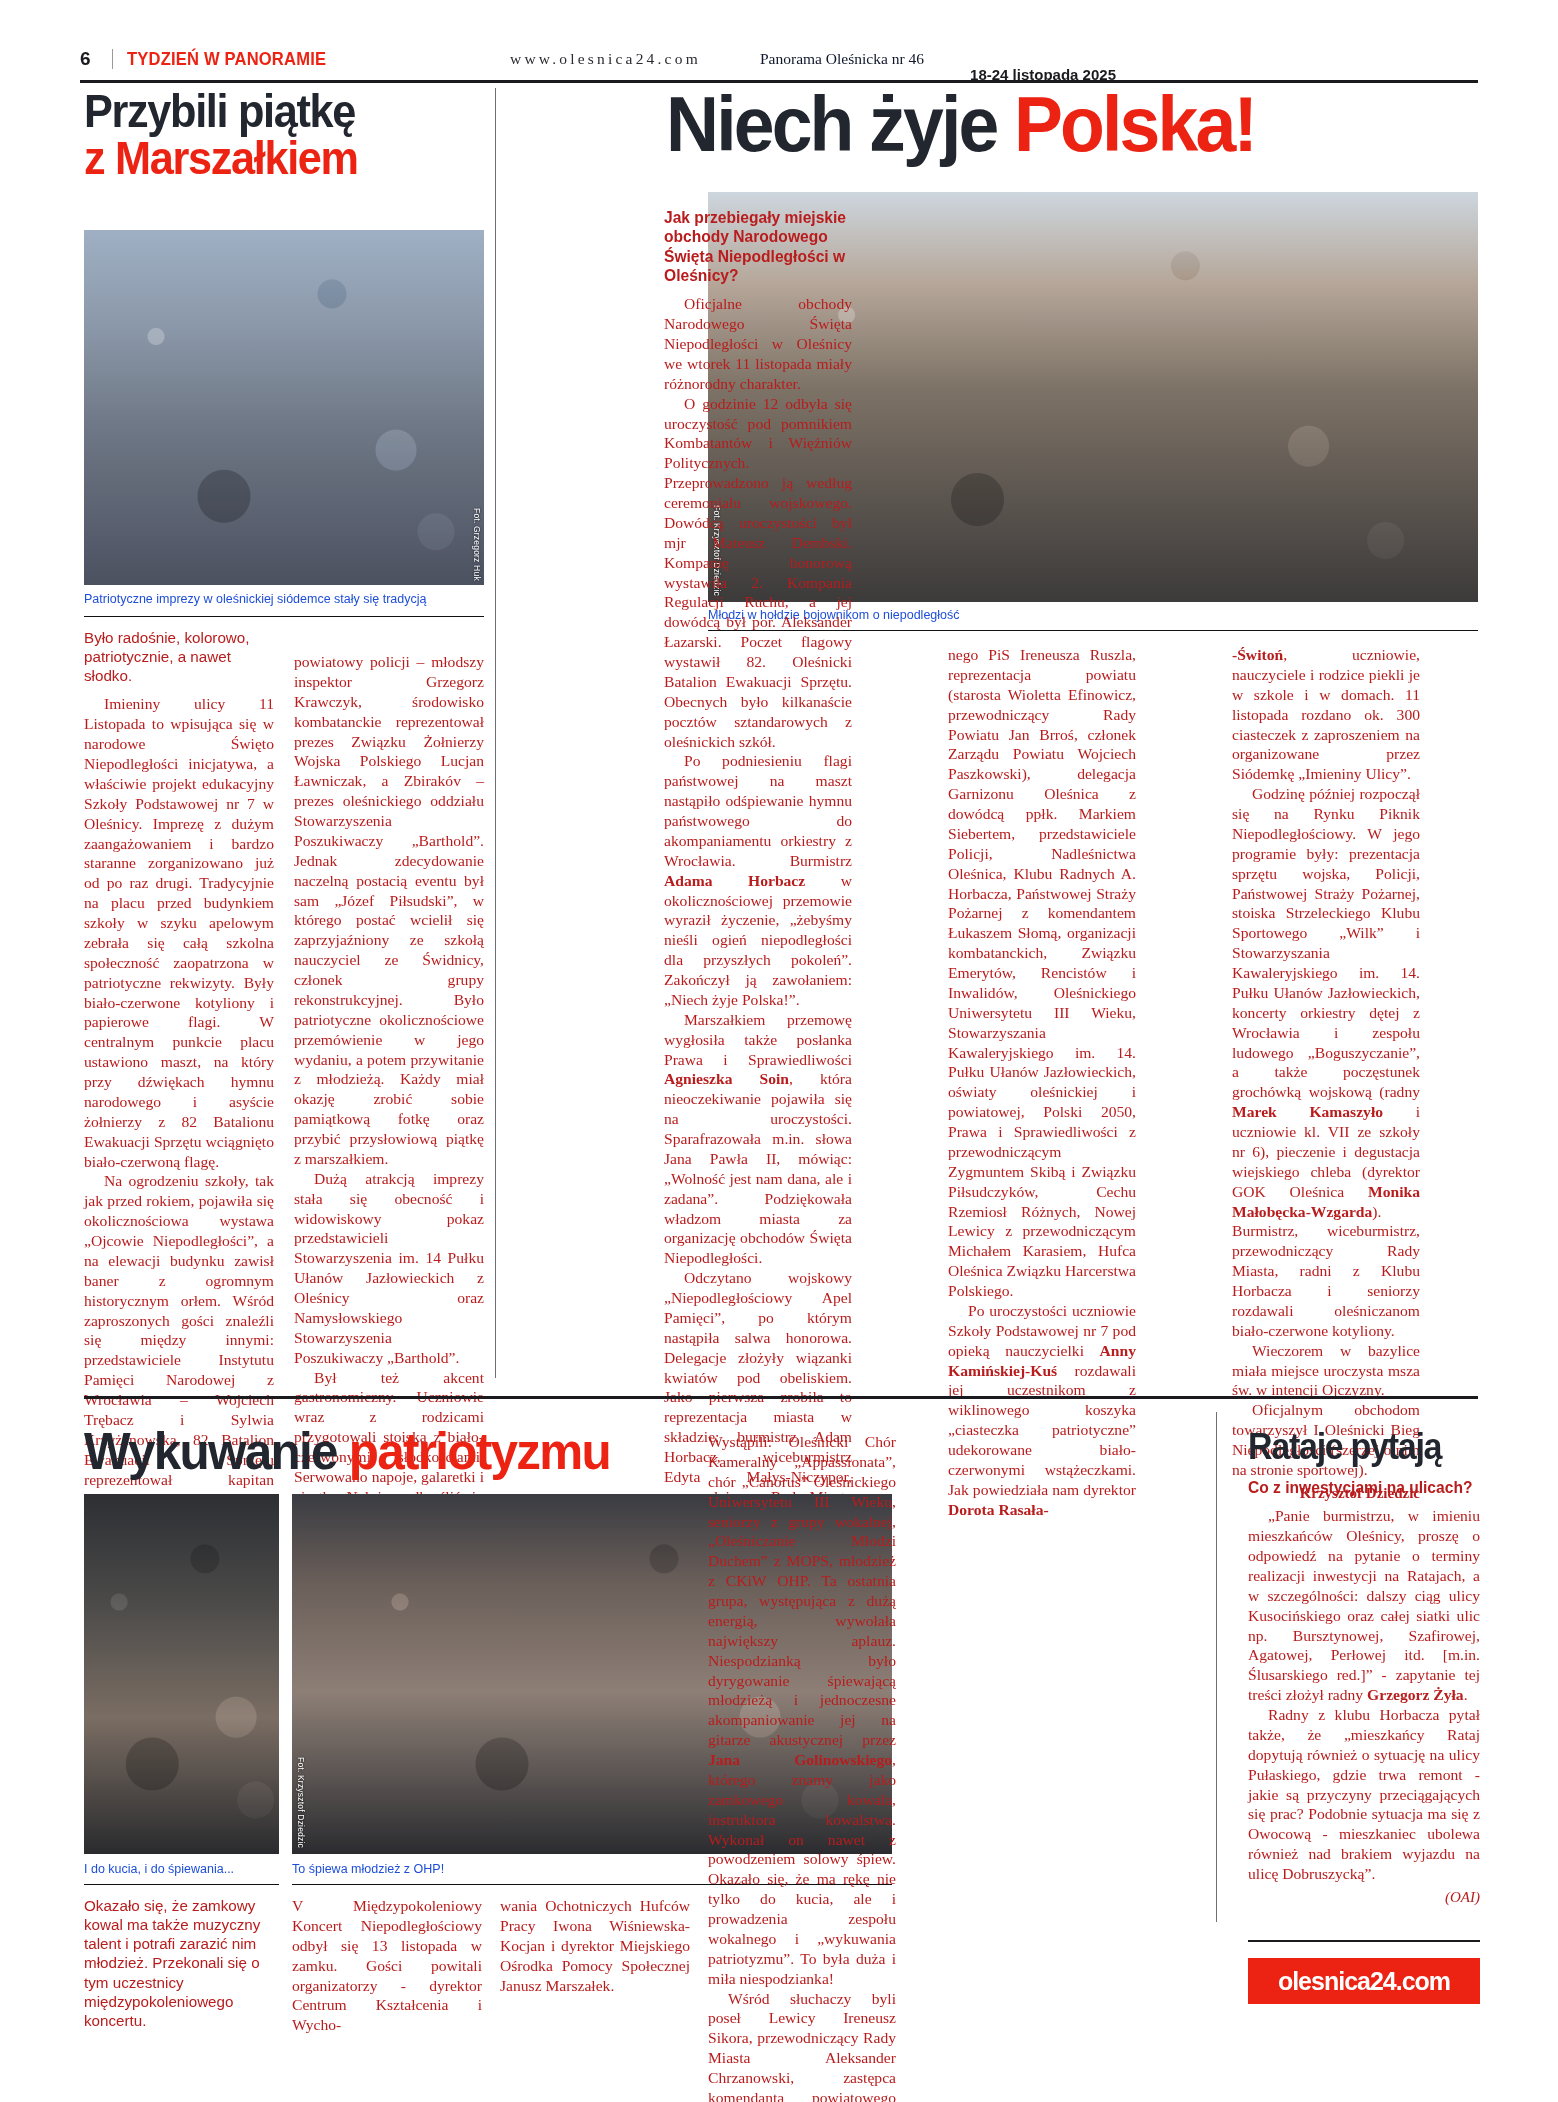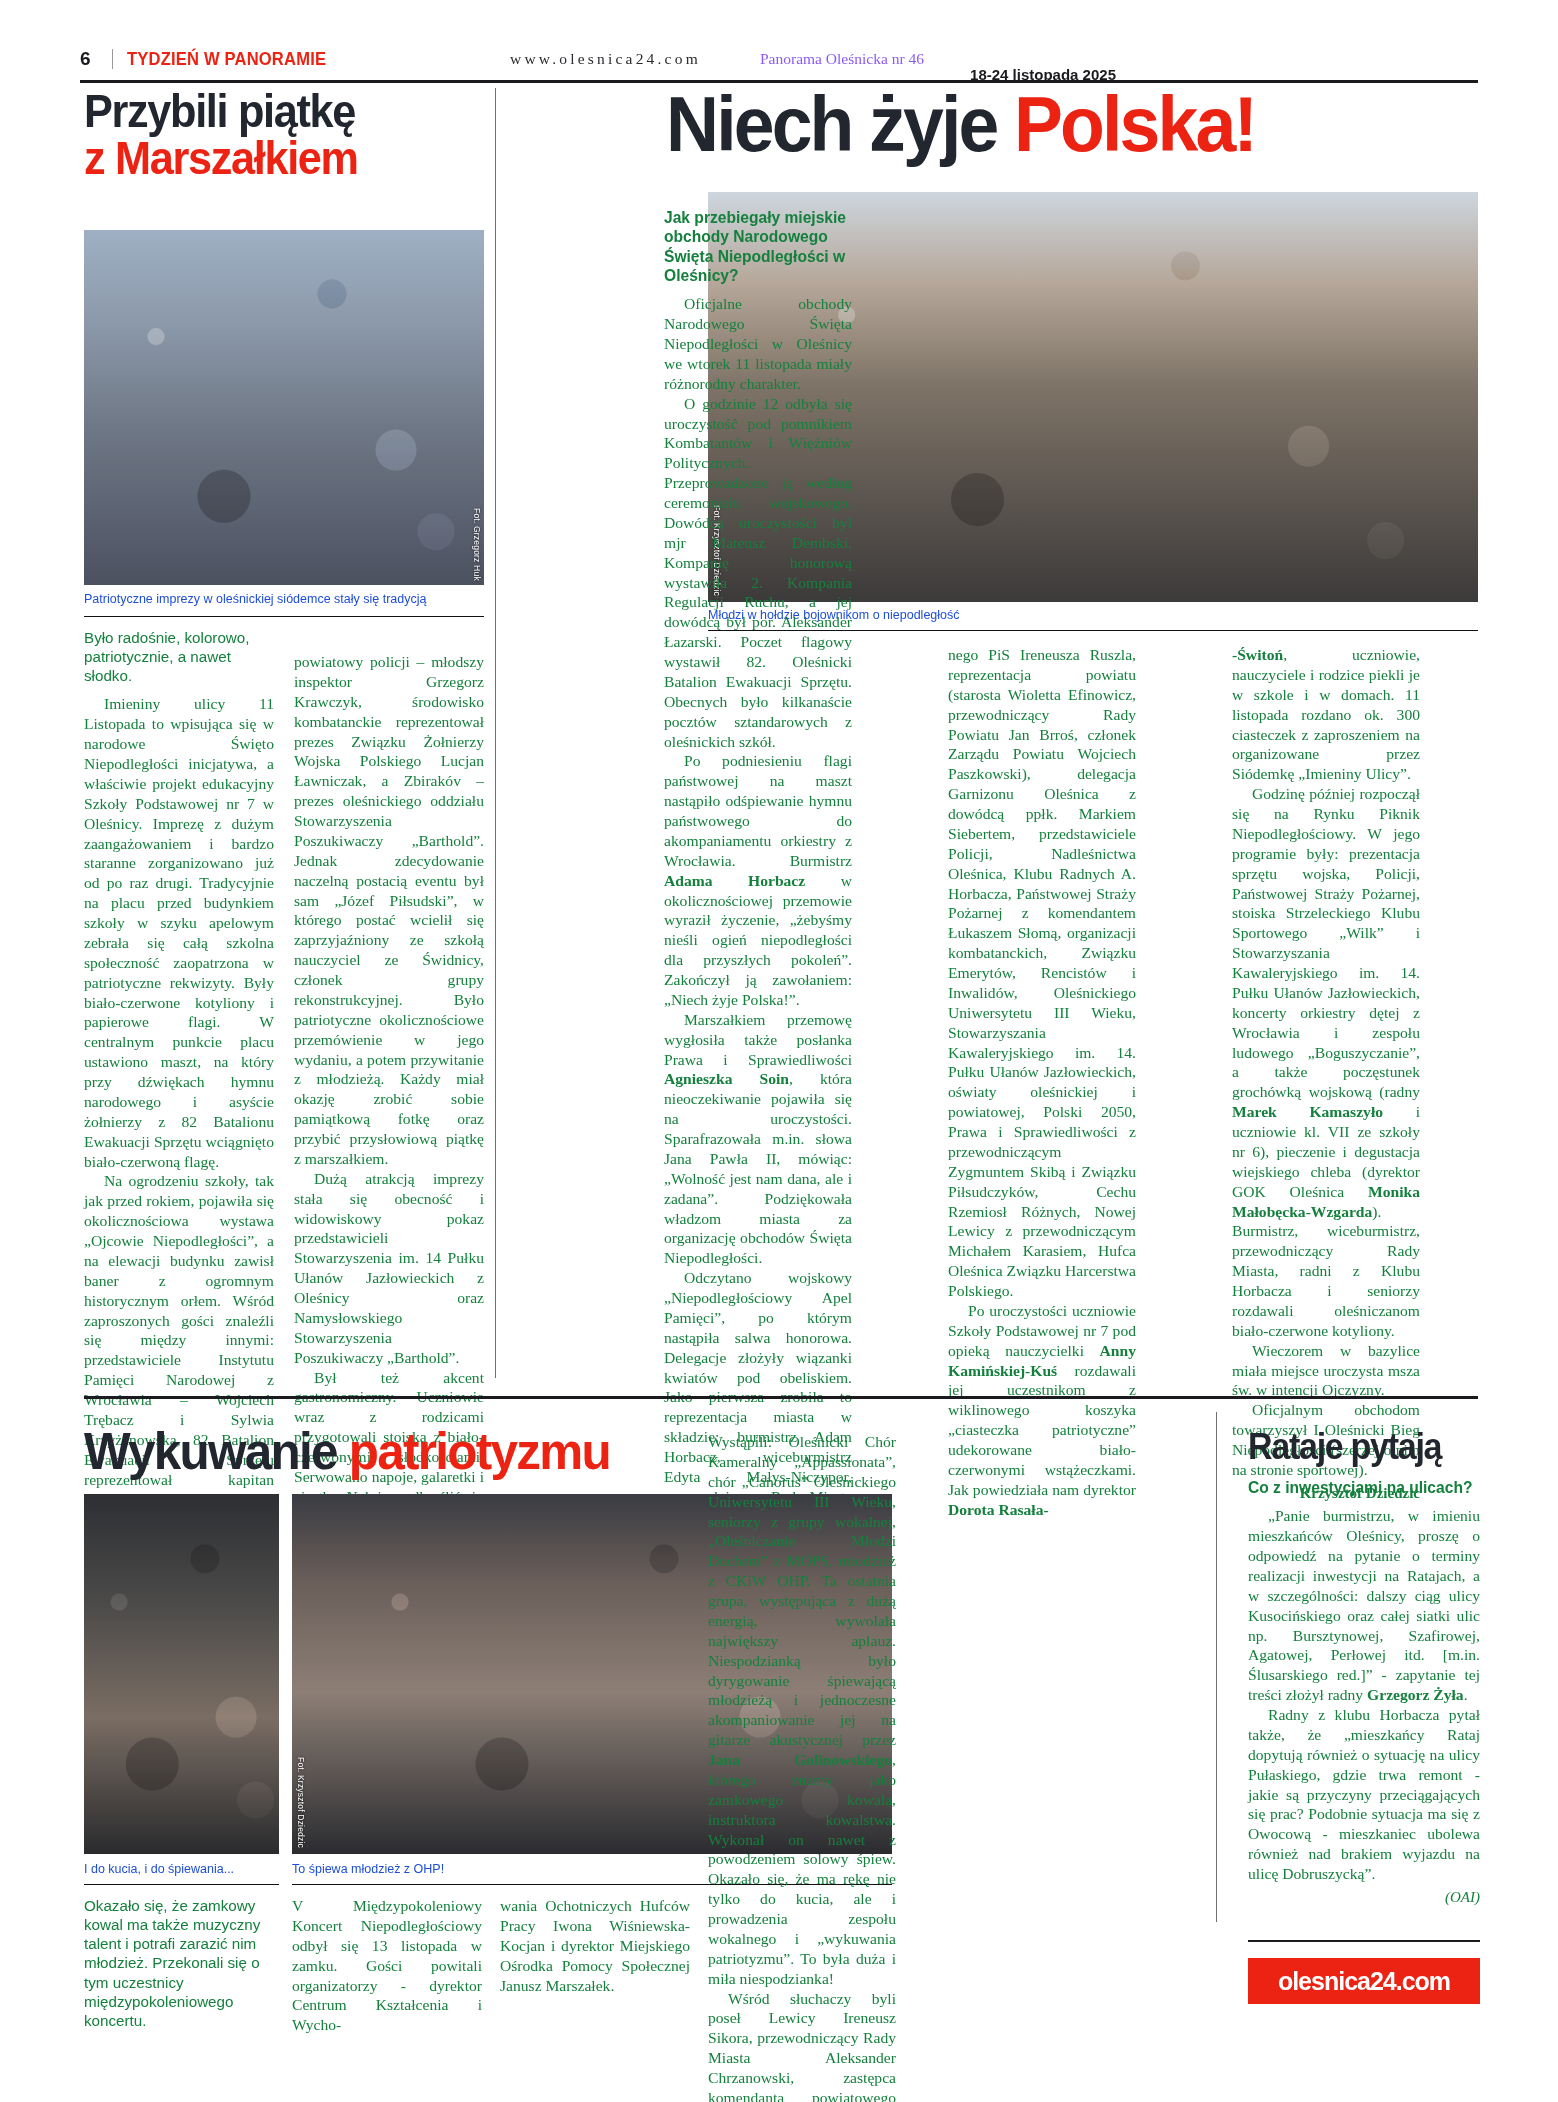--- a/index.html
+++ b/index.html
@@ -31,21 +31,21 @@
     color:#ec2313; white-space:nowrap;
     transform:scaleX(0.92); transform-origin:left center;
   }
   .mh-url {
     font-family:"Liberation Serif", serif;
     font-size:15.5px; letter-spacing:3.2px; color:#2b2b30;
     position:absolute; left:430px; top:6px; white-space:nowrap;
   }
   .mh-paper {
     font-family:"Liberation Serif", serif;
-    font-size:15.5px; color:#8b5cf6;
+    font-size:15.5px; color:#0f172a;
     position:absolute; left:680px; top:6px; white-space:nowrap;
   }
   .mh-date {
     font-family:"Liberation Sans", sans-serif;
     font-weight:bold; font-size:15px; color:#1b1b1f;
     position:absolute; right:0px; top:6px; white-space:nowrap;margin-top:16px;
   }
   .rule-top {
     position:absolute; left:80px; top:80px; width:1398px; height:2.5px;
     background:#1b1b1f;
@@ -84,21 +84,21 @@
     font-size:12.5px; color:#1d4ed8;
   }
   .cap-rule { position:absolute; height:1px; background:#111; }
 
   
   .col {
     position:absolute;
     font-family:"Liberation Serif", serif;
     font-size:15.6px; line-height:1.275;
     text-align:justify;
-    color:#15803d;
+    color:#b91c1c;
     -webkit-hyphens:auto; hyphens:auto;
   }
   .col p { margin:0; text-indent:20px; }
   .col p.noind { text-indent:0; }
   .lead {
     font-family:"Liberation Sans", sans-serif;
     font-weight:normal; font-size:15.2px; line-height:1.26;
     text-align:left; text-indent:0 !important;
     margin-bottom:9px !important;
   }

